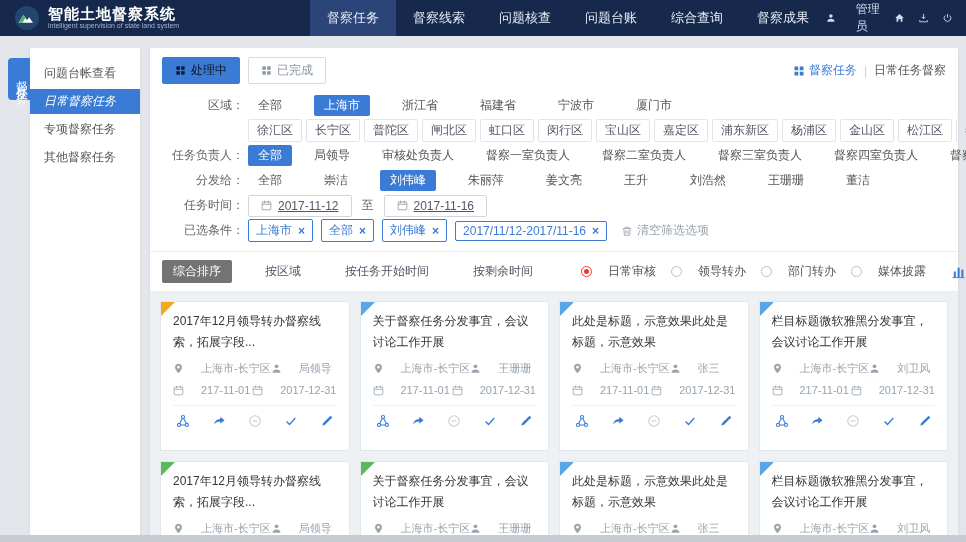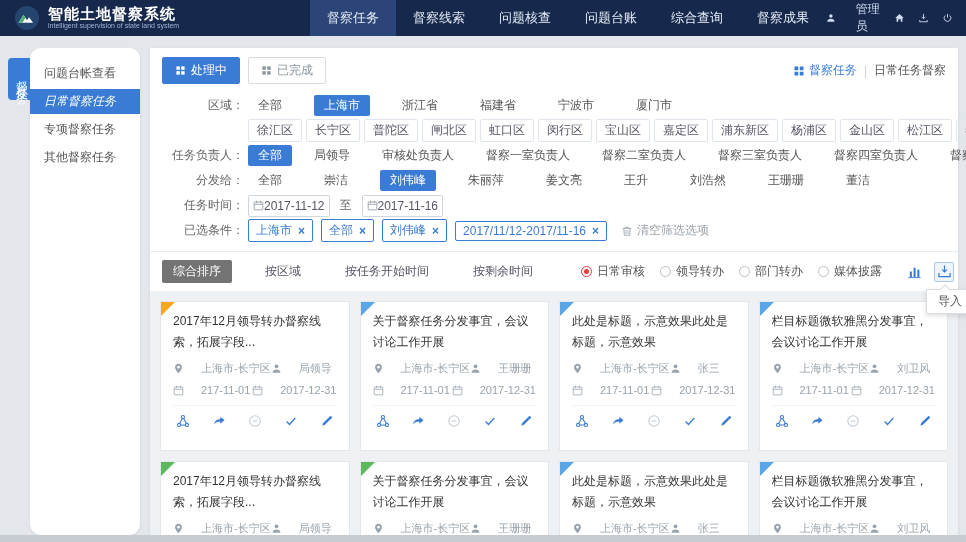--- a/index.html
+++ b/index.html
@@ -15,60 +15,60 @@
   .brand-sub { font-size:7px; color:#9fb6d8; }
   .topnav { display:flex; height:100%; }
   .topnav-item { padding:0 17px; line-height:36px; font-size:13px; color:#e6ecf5; cursor:pointer; white-space:nowrap; }
   .topnav-item.active { background:#2b4578; }
   .top-right { margin-left:auto; display:flex; align-items:center; gap:13px; padding-right:14px; font-size:12px; color:#cfdcee; }
   .user-chip { display:flex; align-items:center; gap:20px; cursor:pointer; }
   .hicon { width:14px; height:14px; display:block; cursor:pointer; }
 
   
   .side-tab { position:absolute; left:8px; top:58px; width:22px; background:#3a7cd5; color:#fff; border-radius:4px 0 0 4px; writing-mode:vertical-rl; text-orientation:upright; padding:13px 0; font-size:12px; letter-spacing:4px; text-align:center; cursor:pointer; z-index:5; }
-  .sidebar { position:absolute; left:30px; top:48px; width:110px; height:487px; background:#fff; box-shadow:0 1px 3px rgba(0,0,0,.08); padding-top:13px; z-index:4;border-radius:11px; }
+  .sidebar { position:absolute; left:30px; top:48px; width:110px; height:487px; background:#fff; box-shadow:0 1px 3px rgba(0,0,0,.08); padding-top:13px; z-index:4; }
   .side-item { height:25px; line-height:25px; font-size:12px; color:#555; padding-left:14px; cursor:pointer; margin-bottom:3px; white-space:nowrap; }
   .side-item.active { background:#3a7cd5; color:#fff;font-style:italic; }
 
   
   .main { position:absolute; left:150px; top:48px; width:808px; height:700px; background:#fff; box-shadow:0 1px 3px rgba(0,0,0,.08); }
   .main-top { display:flex; align-items:center; padding:9px 12px 7px; }
   .tab-btn { display:flex; align-items:center; gap:5px; padding:4px 12px; font-size:12px; border:1px solid #d7dbe0; color:#8a95a0; background:#fff; border-radius:2px; margin-right:8px; cursor:pointer; }
-  .tab-btn.active { background:#3a7cd5; color:#ffffff; border-color:#3a7cd5; }
+  .tab-btn.active { background:#3a7cd5; color:#0f172a; border-color:#3a7cd5; }
   .tab-btn svg { width:11px; height:11px; }
   .crumb { margin-left:auto; display:flex; align-items:center; gap:7px; font-size:12px; }
   .crumb-root { color:#3a7cd5; display:flex; gap:4px; align-items:center; cursor:pointer; }
   .crumb-root svg { width:12px; height:12px; }
   .crumb-sep { color:#ccd2d8; }
   .crumb-cur { color:#555; }
 
   
   .filters { padding:2px 12px 8px; border-bottom:1px solid #e9edf1; }
   .f-row { display:flex; align-items:center; min-height:25px; font-size:12px; }
   .f-label { width:82px; text-align:right; color:#666; flex-shrink:0; margin-right:4px; white-space:nowrap; }
   .f-opts { display:flex; align-items:center; flex-wrap:nowrap; }
   .f-opt { padding:2px 10px; color:#555; cursor:pointer; border-radius:2px; white-space:nowrap; }
   .f-opts.wide .f-opt { margin-right:22px; }
   .f-opts.mid  .f-opt { margin-right:12px; }
   .f-opt.active { background:#3a7cd5; color:#fff; }
   .chip { border:1px solid #dfe5ec; padding:2px 8px; margin-right:4px; color:#556; border-radius:2px; font-size:12px; cursor:pointer; white-space:nowrap; }
-  .date-box { display:flex; align-items:center; border:1px solid #cfd6de; padding:3px 4px; border-radius:2px; color:#556; cursor:pointer; }
+  .date-box { display:flex; align-items:center; gap:6px; border:1px solid #cfd6de; padding:3px 12px; border-radius:2px; color:#556; cursor:pointer;text-decoration:underline; }
   .date-box svg { width:11px; height:11px; color:#8a95a0; }
   .to-text { margin:0 10px; color:#666; }
   .tag { display:flex; align-items:center; gap:6px; border:1px solid #3a7cd5; color:#3a7cd5; padding:2px 7px; font-size:12px; border-radius:2px; margin-right:8px; cursor:default; white-space:nowrap; }
   .tag-close { cursor:pointer; font-weight:bold; font-size:12px; line-height:1; }
   .clear-btn { display:flex; align-items:center; gap:4px; color:#99a2ab; margin-left:6px; cursor:pointer; }
   .clear-btn svg { width:12px; height:12px; }
 
   
   .sortbar { display:flex; align-items:center; padding:8px 12px; position:relative; }
   .sort-item { font-size:12px; color:#556; margin-right:22px; padding:3px 11px; cursor:pointer; border-radius:2px; white-space:nowrap; }
   .sort-item.active { background:#737373; color:#fff; }
   .radios { display:flex; align-items:center; margin-left:auto; }
-  .radio { display:flex; align-items:center; gap:5px; font-size:12px; color:#555; margin-left:15px; cursor:pointer; white-space:nowrap; }
+  .radio { display:flex; align-items:center; gap:16px; font-size:12px; color:#555; margin-left:15px; cursor:pointer; white-space:nowrap; }
   .radio .dot { width:11px; height:11px; border:1px solid #b7bfc8; border-radius:50%; position:relative; }
   .radio.active .dot { border-color:#e23c3c; }
   .radio.active .dot::after { content:''; position:absolute; inset:2px; background:#e23c3c; border-radius:50%; }
   .vsep { width:1px; height:16px; background:#e0e4e9; margin:0 11px; }
   .tool-icons { display:flex; align-items:center; gap:10px; color:#3a7cd5; }
   .tool-btn { width:20px; height:20px; display:flex; align-items:center; justify-content:center; cursor:pointer; position:relative; }
   .tool-btn svg { width:15px; height:15px; }
   .tool-btn.boxed { border:1px solid #a9c9ef; background:#eef5fd; border-radius:2px; }
   .tooltip { position:absolute; top:26px; left:-9px; background:#fff; border:1px solid #d8dde3; box-shadow:0 2px 5px rgba(0,0,0,.12); padding:3px 11px; font-size:12px; color:#555; white-space:nowrap; z-index:30; }
   .tooltip::before { content:''; position:absolute; top:-4px; left:14px; width:7px; height:7px; background:#fff; border-left:1px solid #d8dde3; border-top:1px solid #d8dde3; transform:rotate(45deg); }

